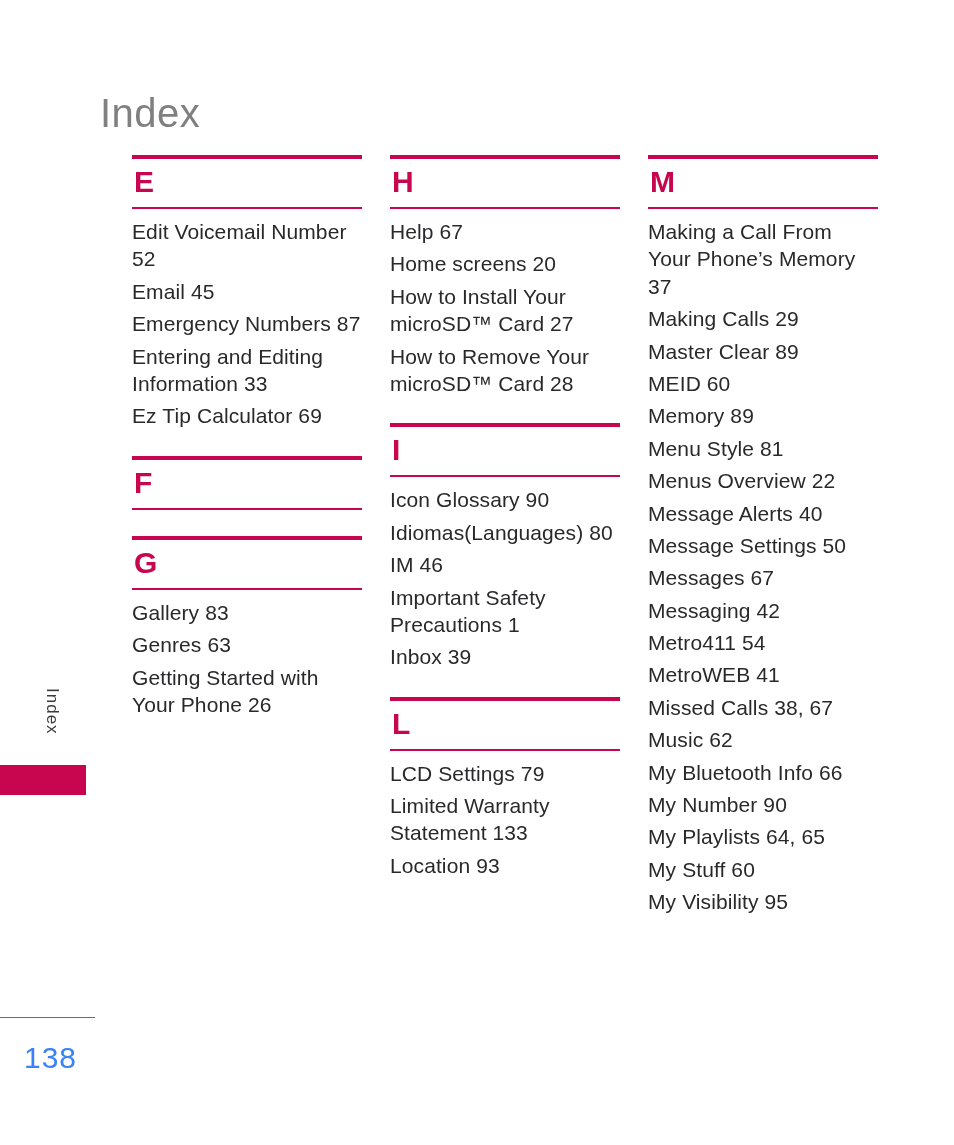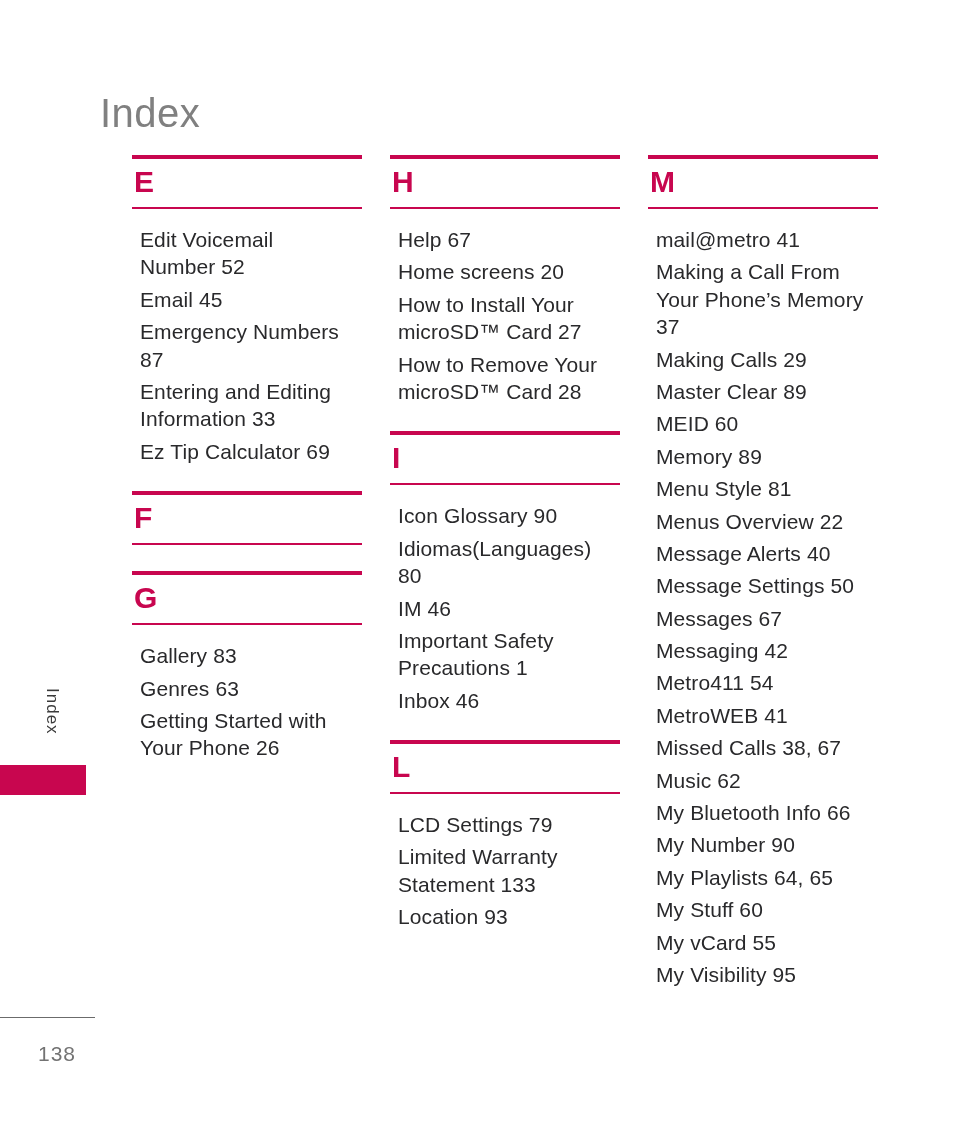--- a/index.html
+++ b/index.html
@@ -52,24 +52,24 @@
   #footer-rule {
     position: absolute;
     left: 0px;
     top: 1017px;
     width: 95px;
     height: 1px;
     background: #6b6b6b;
   }
   #page-number {
     position: absolute;
-    left: 38px;
+    left: 24px;
     top: 1043px;
-    font-size: 21px;
-    color: #737373;
+    font-size: 30px;
+    color: #3b82f6;
     letter-spacing: 1px;
     line-height: 1;
   }
 
   
   #columns {
     position: absolute;
     left: 132px;
     top: 155px;
     width: 746px;
@@ -98,21 +98,21 @@
     padding: 8px 0 9px 2px;
     height: 31px;
   }
   .section-rule-bottom {
     height: 2px;
     background: #C8064F;
     width: 100%;
   }
   .entry-list {
     list-style: none;
-    margin: 8px;
+    margin: 0;
     padding: 9px 0 0 0;
   }
   .entry-item {
     font-size: 21px;
     color: #29292b;
     line-height: 1.305;
     margin: 0 0 5px 0;
     letter-spacing: 0.1px;
   }
 </style>
@@ -168,61 +168,59 @@
       </div>
       <div class="index-section">
         <div class="section-rule-top"></div>
         <div class="section-letter">I</div>
         <div class="section-rule-bottom"></div>
         <ul class="entry-list">
           <li class="entry-item">Icon Glossary 90</li>
           <li class="entry-item">Idiomas(Languages) 80</li>
           <li class="entry-item">IM 46</li>
           <li class="entry-item">Important Safety Precautions 1</li>
-          <li class="entry-item">Inbox 46</li>
+          <li class="entry-item">Inbox 39</li>
         </ul>
       </div>
       <div class="index-section">
         <div class="section-rule-top"></div>
         <div class="section-letter">L</div>
         <div class="section-rule-bottom"></div>
         <ul class="entry-list">
           <li class="entry-item">LCD Settings 79</li>
           <li class="entry-item">Limited Warranty Statement 133</li>
           <li class="entry-item">Location 93</li>
         </ul>
       </div>
     </div>
     <div class="column">
       <div class="index-section">
         <div class="section-rule-top"></div>
         <div class="section-letter">M</div>
         <div class="section-rule-bottom"></div>
         <ul class="entry-list">
-          <li class="entry-item">mail@metro 41</li>
           <li class="entry-item">Making a Call From Your Phone’s Memory 37</li>
           <li class="entry-item">Making Calls 29</li>
           <li class="entry-item">Master Clear 89</li>
           <li class="entry-item">MEID 60</li>
           <li class="entry-item">Memory 89</li>
           <li class="entry-item">Menu Style 81</li>
           <li class="entry-item">Menus Overview 22</li>
           <li class="entry-item">Message Alerts 40</li>
           <li class="entry-item">Message Settings 50</li>
           <li class="entry-item">Messages 67</li>
           <li class="entry-item">Messaging 42</li>
           <li class="entry-item">Metro411  54</li>
           <li class="entry-item">MetroWEB 41</li>
           <li class="entry-item">Missed Calls 38, 67</li>
           <li class="entry-item">Music 62</li>
           <li class="entry-item">My Bluetooth Info 66</li>
           <li class="entry-item">My Number 90</li>
           <li class="entry-item">My Playlists 64, 65</li>
           <li class="entry-item">My Stuff 60</li>
-          <li class="entry-item">My vCard 55</li>
           <li class="entry-item">My Visibility 95</li>
         </ul>
       </div>
     </div>
   </div>
 
 <div id="footer-rule"></div>
 <div id="page-number">138</div>
 
 </body></html>

